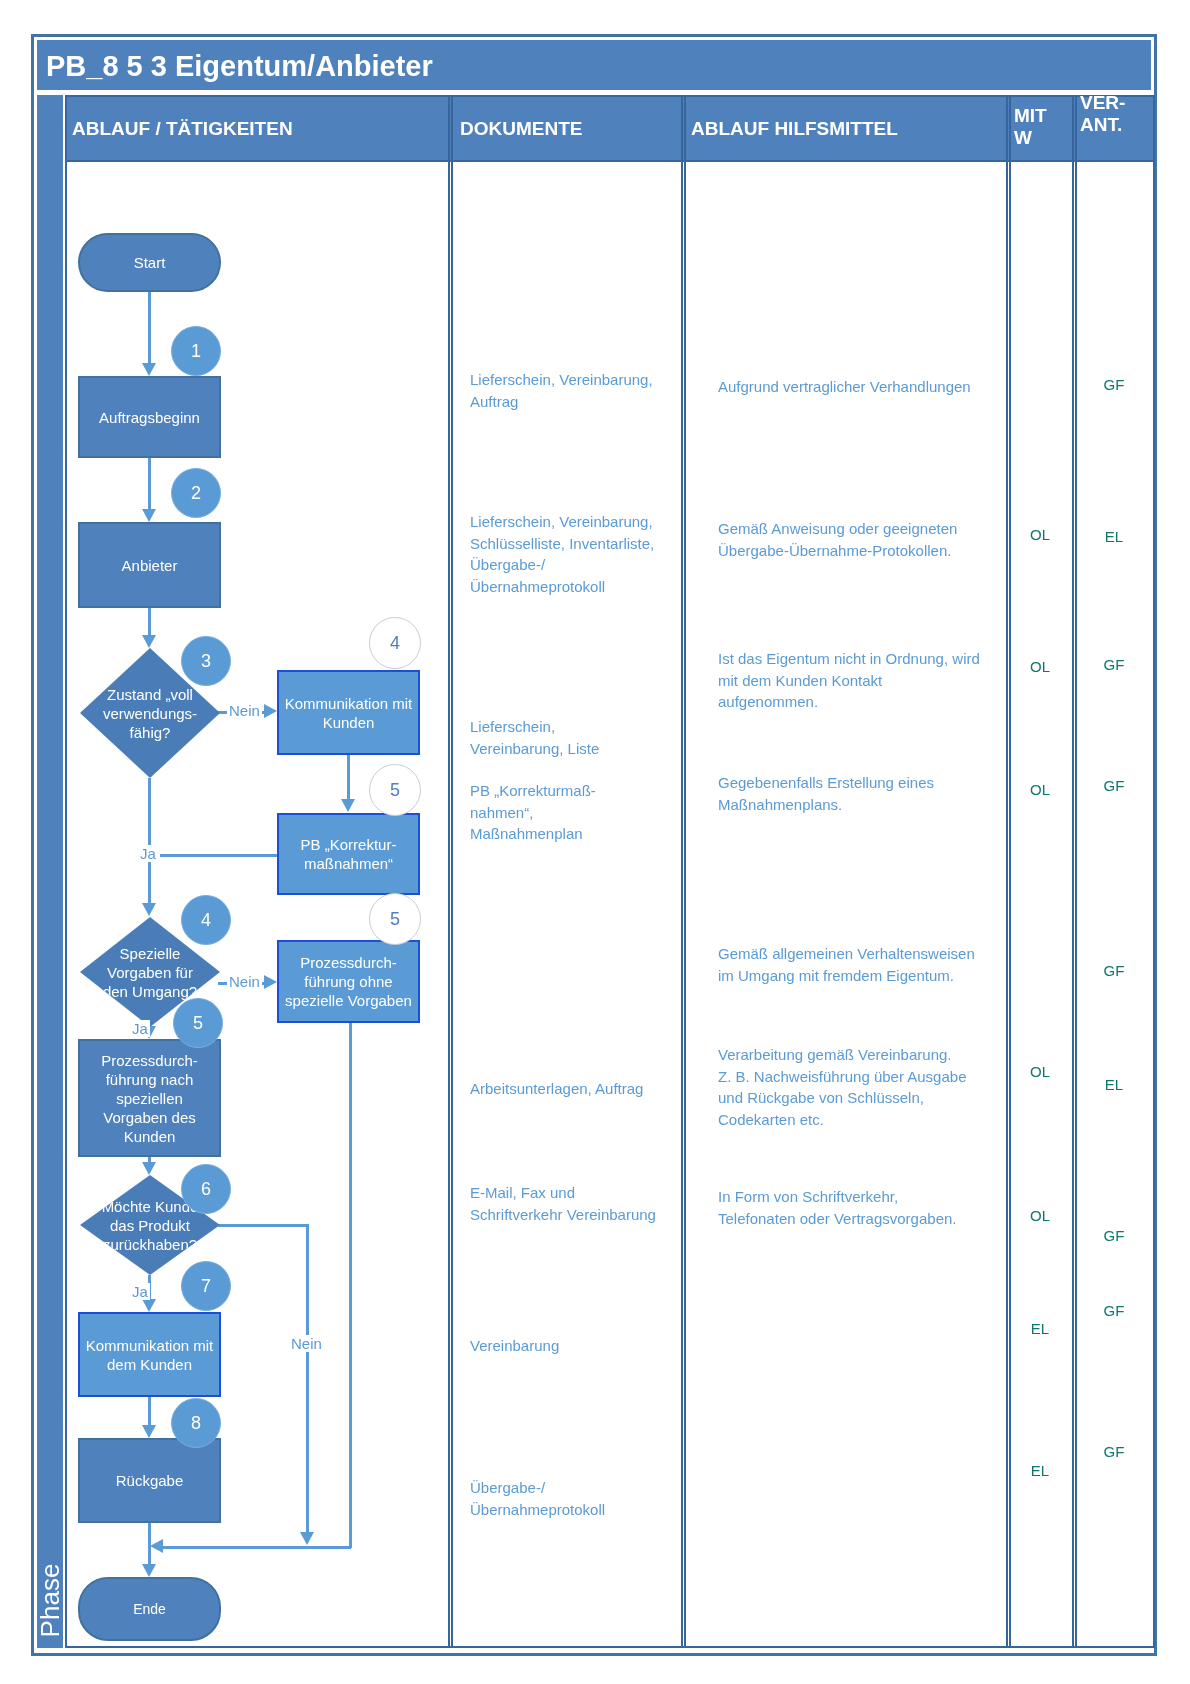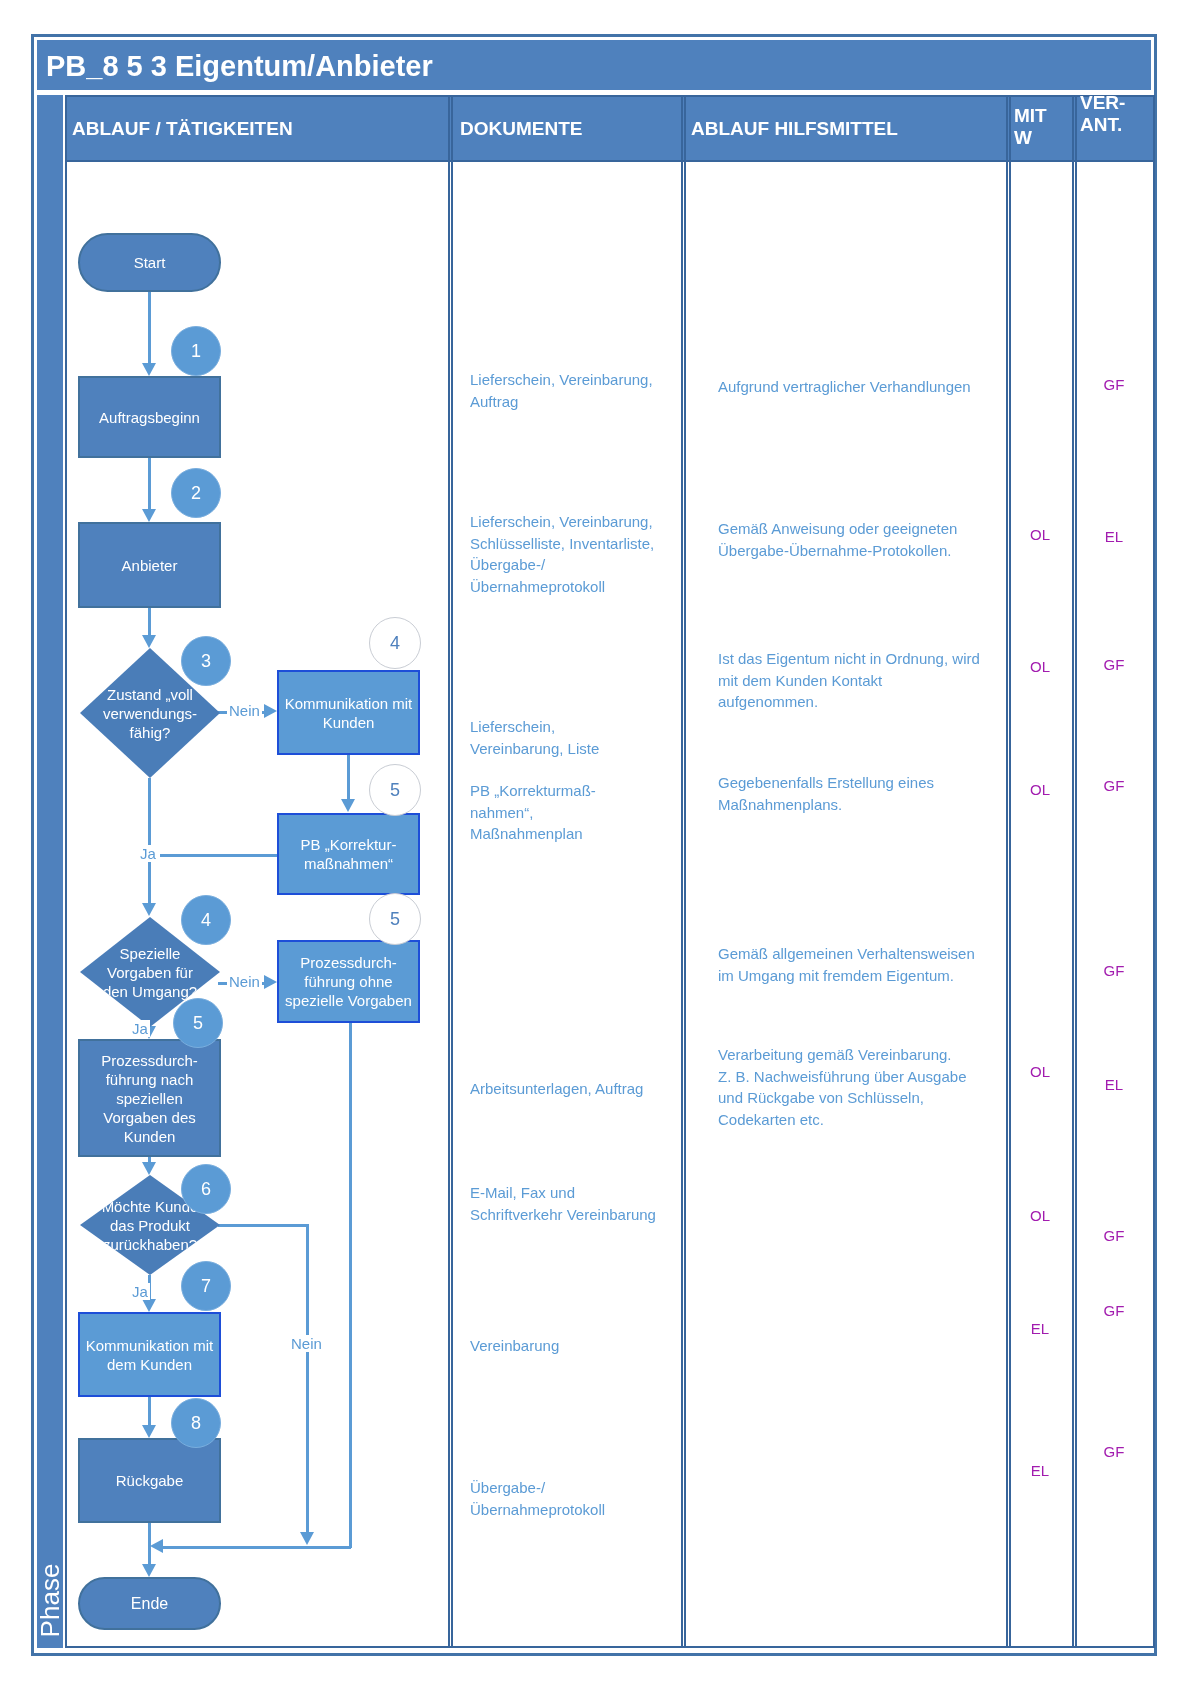--- a/index.html
+++ b/index.html
@@ -6,21 +6,21 @@
   #page{position:relative;width:1190px;height:1684px;background:#fff;
         font-family:"Liberation Sans",sans-serif;overflow:hidden;}
   .abs{position:absolute;}
   .frame{border:3px solid #4273a8;}
   .bar{background:#4f81bd;}
   .hdr{color:#fff;font-weight:bold;font-size:19px;line-height:22px;}
   .title{color:#fff;font-weight:bold;font-size:29px;}
   .colsep{width:1px;border-left:2px solid #38659b;border-right:2px solid #38659b;background:transparent;}
   .tableborder{border:2px solid #38659b;background:transparent;}
   .txt{color:#5b9bd5;font-size:15px;line-height:21.5px;white-space:pre-line;}
-  .val{color:#a21caf;font-size:15px;text-align:center;}
+  .val{color:#0f766e;font-size:15px;text-align:center;}
   .shape{display:flex;align-items:center;justify-content:center;text-align:center;
          color:#fff;font-size:15px;line-height:19px;white-space:pre-line;box-sizing:border-box;}
   .dark{background:#4f81bd;border:2px solid #41719c;}
   .light{background:#5b9bd5;border:2px solid #1d4ed8;}
   .stadium{border-radius:30px;}
   .diamond{background:#4a7db8;clip-path:polygon(50% 0,100% 50%,50% 100%,0 50%);border:none;}
   .vline{width:2.5px;background:#5b9bd5;}
   .hline{height:2.5px;background:#5b9bd5;}
   .arrD{width:0;height:0;border-left:7px solid transparent;border-right:7px solid transparent;
         border-top:13px solid #5b9bd5;}
@@ -150,21 +150,21 @@
 das Produkt
 zurückhaben?</span></div>
 
   <div class="abs shape light z2" style="left:78px;top:1312px;width:143px;height:85px;">
     <span>Kommunikation mit
 dem Kunden</span></div>
 
   <div class="abs shape dark z2" style="left:78px;top:1438px;width:143px;height:85px;">
     <span>Rückgabe</span></div>
 
-  <div class="abs shape dark stadium z2" style="left:78px;top:1577px;width:143px;height:53px;font-size:16px;">
+  <div class="abs shape dark stadium z2" style="left:78px;top:1577px;width:143px;height:64px;font-size:14px;">
     <span>Ende</span></div>
 
   <div class="abs lbl" style="left:227px;top:702px;">Nein</div>
   <div class="abs lbl" style="left:138px;top:845px;">Ja</div>
   <div class="abs lbl" style="left:227px;top:973px;">Nein</div>
   <div class="abs lbl" style="left:130px;top:1020px;">Ja</div>
   <div class="abs lbl" style="left:289px;top:1335px;">Nein</div>
   <div class="abs lbl" style="left:130px;top:1283px;">Ja</div>
 
   <div class="abs badge" style="left:171px;top:326px;">1</div>
@@ -205,20 +205,22 @@
 mit dem Kunden Kontakt
 aufgenommen.</div>
   <div class="abs txt" style="left:718px;top:772px;">Gegebenenfalls Erstellung eines
 Maßnahmenplans.</div>
   <div class="abs txt" style="left:718px;top:943px;">Gemäß allgemeinen Verhaltensweisen
 im Umgang mit fremdem Eigentum.</div>
   <div class="abs txt" style="left:718px;top:1044px;">Verarbeitung gemäß Vereinbarung.
 Z. B. Nachweisführung über Ausgabe
 und Rückgabe von Schlüsseln,
 Codekarten etc.</div>
+  <div class="abs txt" style="left:718px;top:1186px;">In Form von Schriftverkehr,
+Telefonaten oder Vertragsvorgaben.</div>
 
   <div class="abs val" style="left:1007px;top:526px;width:66px;">OL</div>
   <div class="abs val" style="left:1007px;top:658px;width:66px;">OL</div>
   <div class="abs val" style="left:1007px;top:781px;width:66px;">OL</div>
   <div class="abs val" style="left:1007px;top:1063px;width:66px;">OL</div>
   <div class="abs val" style="left:1007px;top:1207px;width:66px;">OL</div>
   <div class="abs val" style="left:1007px;top:1320px;width:66px;">EL</div>
   <div class="abs val" style="left:1007px;top:1462px;width:66px;">EL</div>
 
   <div class="abs val" style="left:1073px;top:376px;width:82px;">GF</div>

